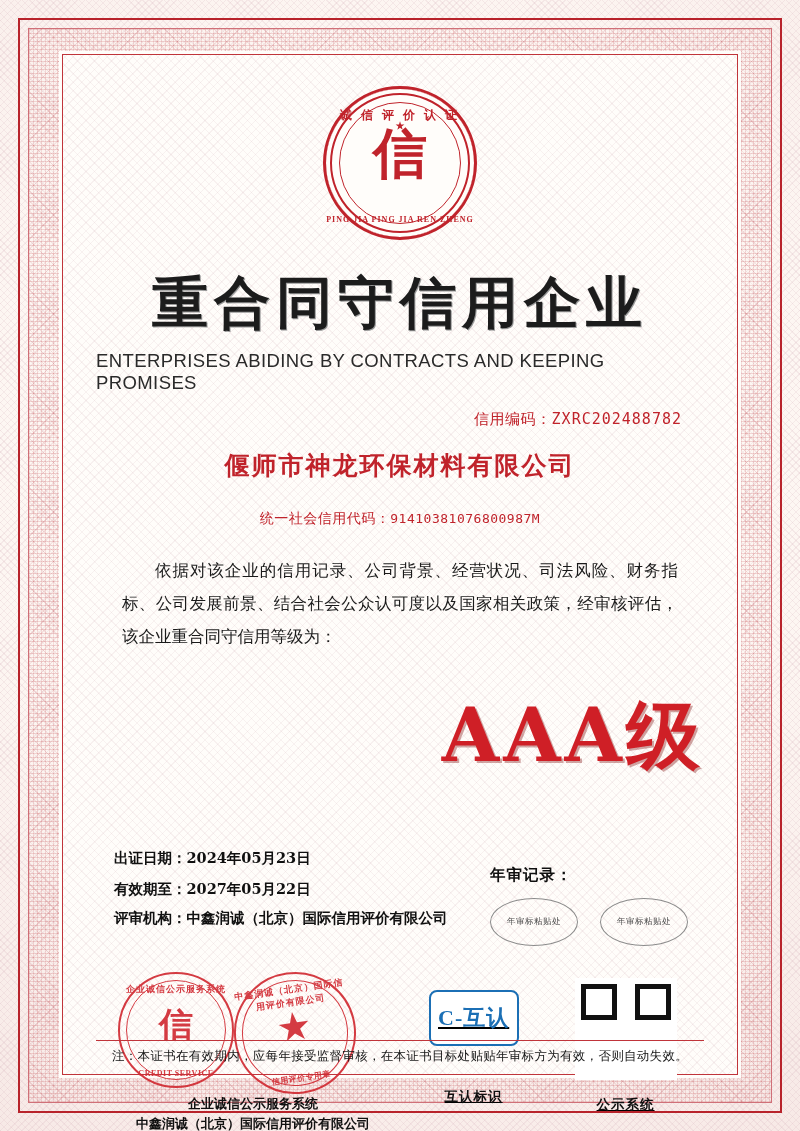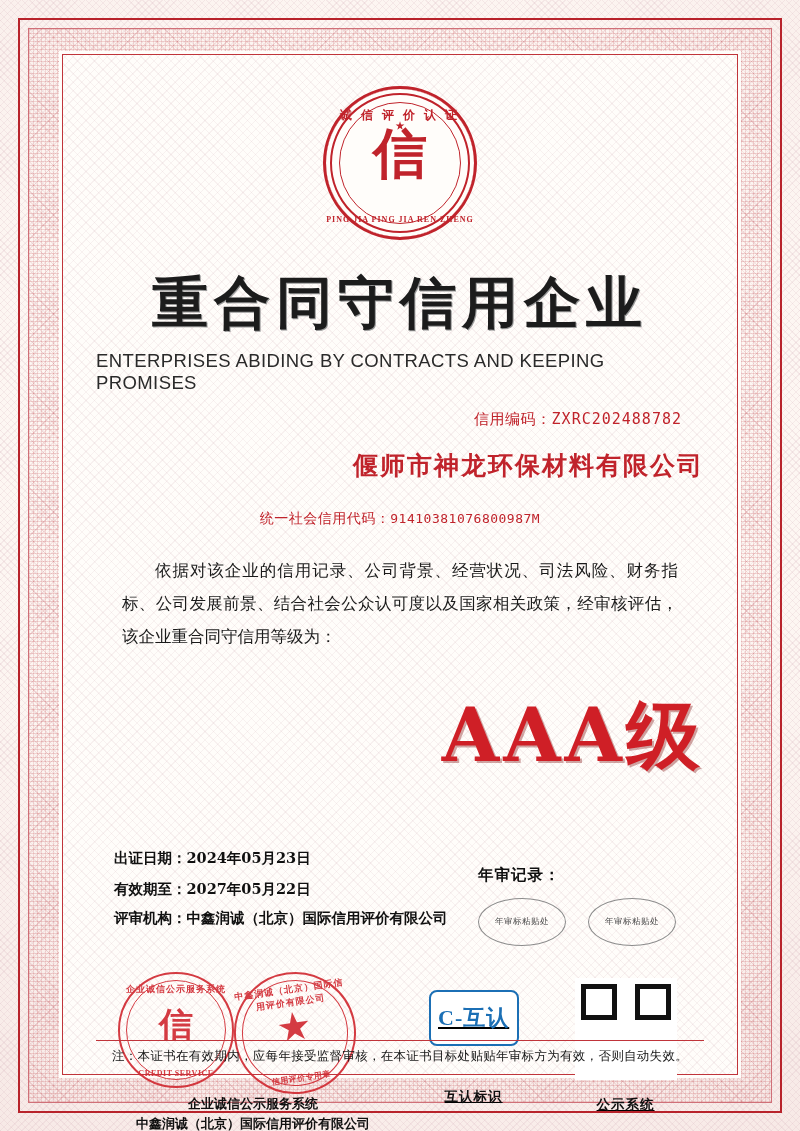--- a/index.html
+++ b/index.html
@@ -107,21 +107,21 @@
     font-size:15px;
     color:#c0232b;
     font-family:"Liberation Sans", sans-serif;
     letter-spacing:0.5px;
   }
   .credit-no .num{
     font-family:"DejaVu Sans Mono", monospace;
     letter-spacing:1px;
   }
   .company{
-    text-align:right;
+    text-align:center;
     font-family:"DejaVu Sans", sans-serif;
     font-weight:bold;
     font-size:25px;
     letter-spacing:2px;
     color:#c0232b;
     margin-top:20px;
   }
   .usci{
     text-align:center;
     font-size:14px;
@@ -152,20 +152,21 @@
     letter-spacing:4px;
     color:#cf1f26;
     text-shadow:2px 2px 0 rgba(120,0,0,.35);
   }
 
   
   .lower{
     display:flex;
     margin-top:56px;
     padding-left:18px;
+    gap:12px;
   }
   .info{
     flex:0 0 340px;
     font-size:14.5px;
     line-height:2.05;
     color:#101010;
   }
   .info .label{font-weight:bold;}
   .info .val{font-weight:bold;}
   .info .mono{font-family:"DejaVu Serif", serif;}

